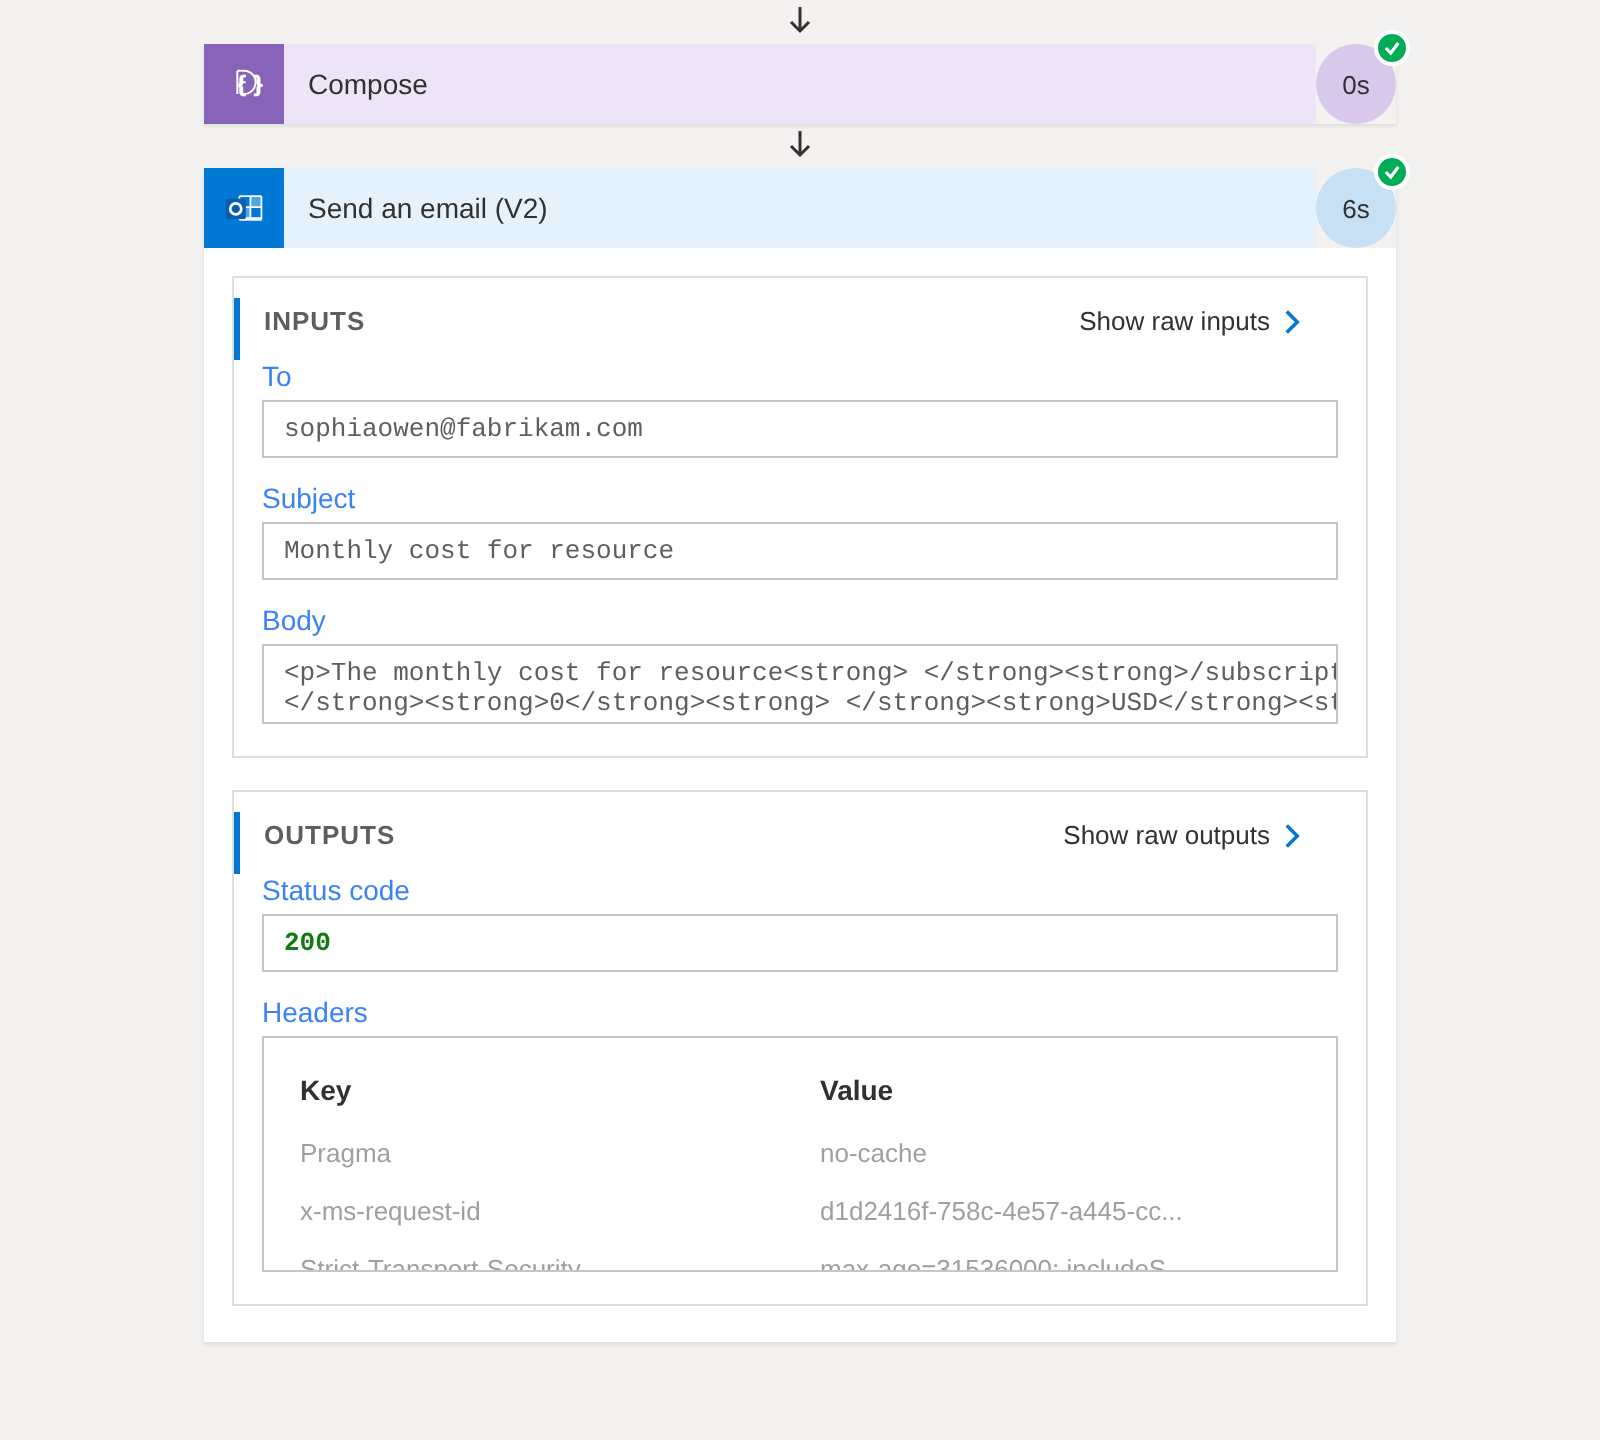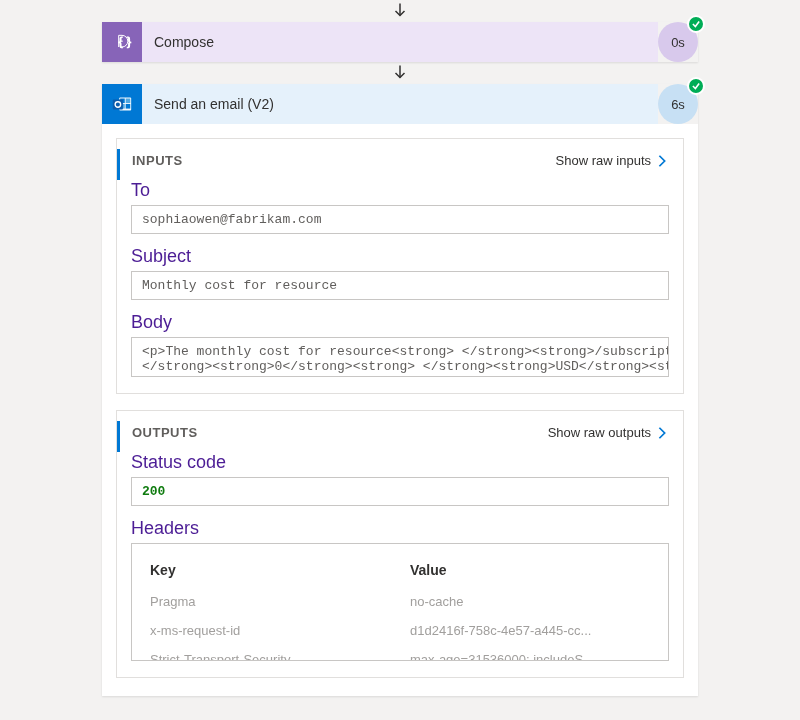--- a/index.html
+++ b/index.html
@@ -87,21 +87,21 @@
     border: 1px solid #e1dfdd;
     padding: 10px 14px 16px;
     margin-bottom: 16px;
     position: relative;
   }
   .panel:last-child { margin-bottom: 0; }
   .panel-head {
     display: flex;
     align-items: flex-end;
     justify-content: space-between;
-    padding: 4px 0 12px;
+    padding: 4px 16px 12px;
     border-left: 3px solid #0078d4;
     margin-left: -14px;
     padding-left: 12px;
   }
   .panel-title {
     font-size: 13px;
     font-weight: 600;
     letter-spacing: 0.5px;
     color: #605e5c;
   }
@@ -111,22 +111,22 @@
     align-items: center;
     gap: 4px;
     font-size: 13px;
     cursor: pointer;
   }
   .raw-link svg { width: 14px; height: 14px; }
 
   .field { margin-bottom: 12px; }
   .field:last-child { margin-bottom: 0; }
   .field-label {
-    font-size: 18px;
-    color: #4c1d95;
+    font-size: 14px;
+    color: #3b82f6;
     margin-bottom: 4px;
   }
   .field-value {
     border: 1px solid #c8c6c4;
     padding: 6px 10px;
     font-family: Consolas, "Courier New", monospace;
     font-size: 13px;
     color: #605e5c;
     background: #fff;
     min-height: 29px;

